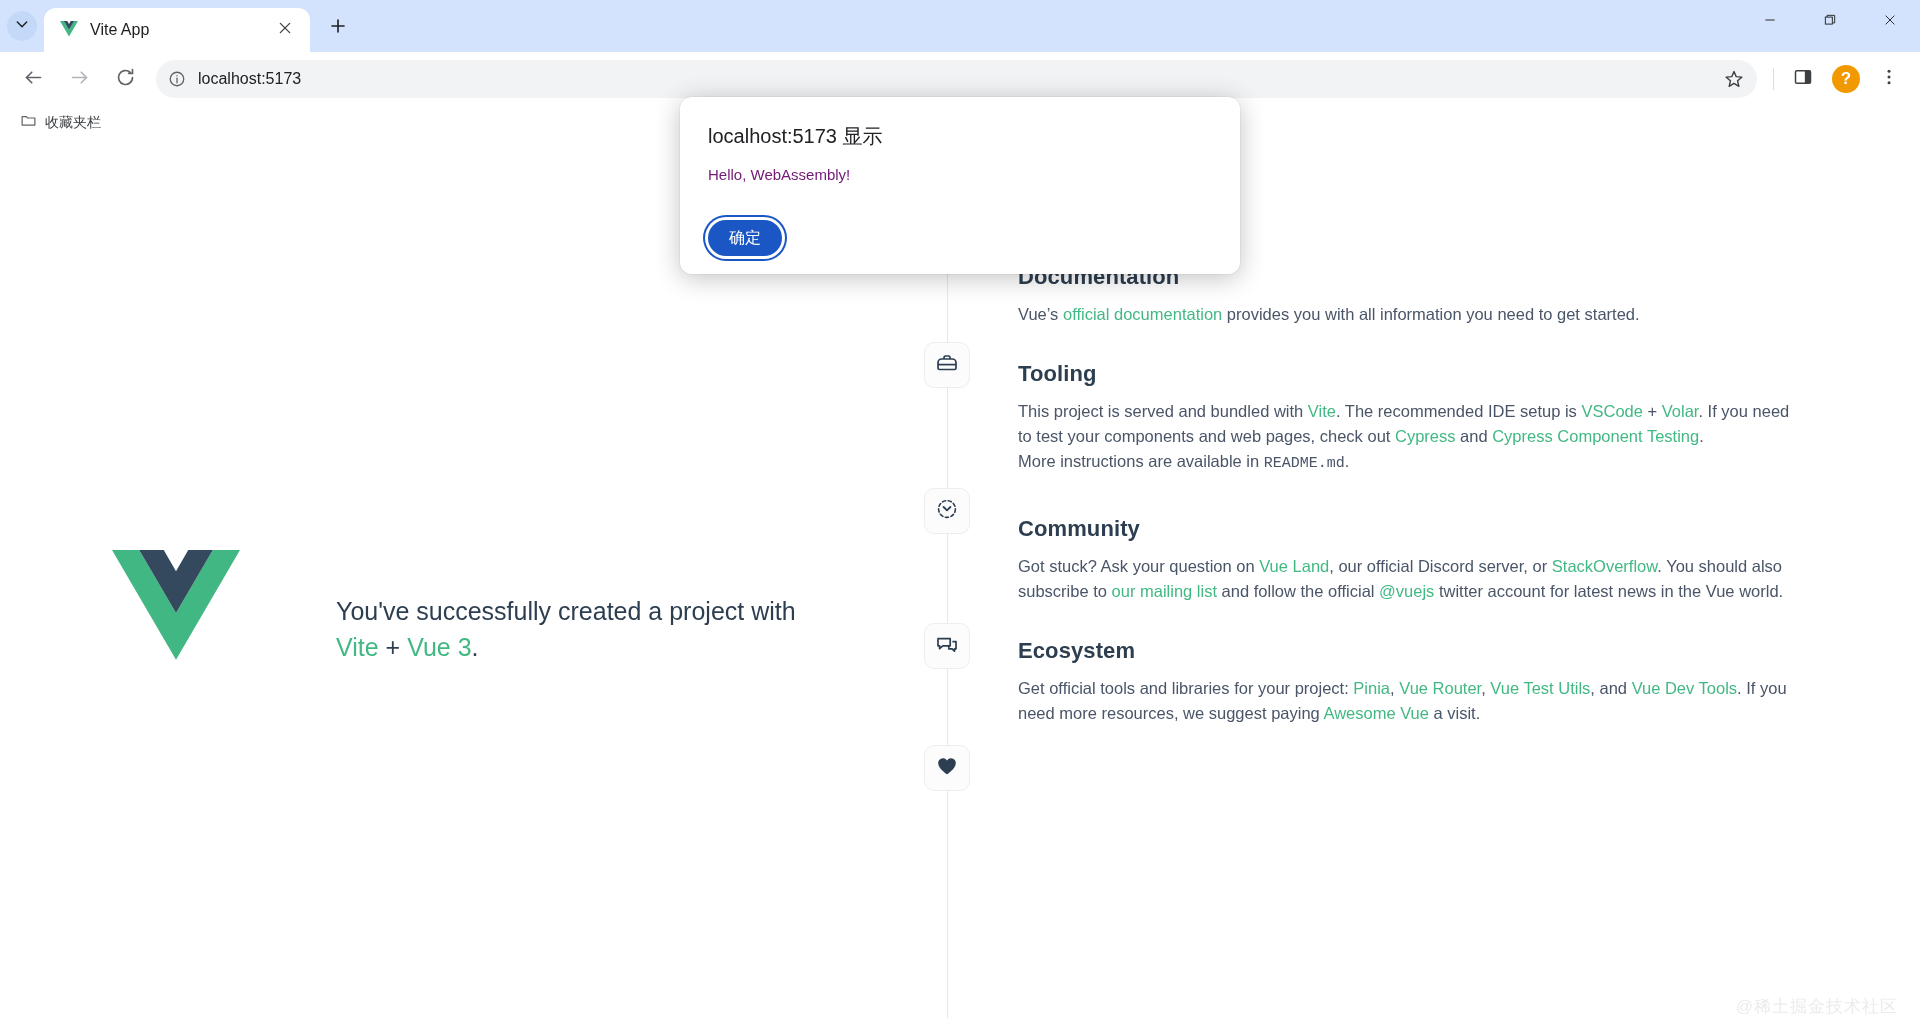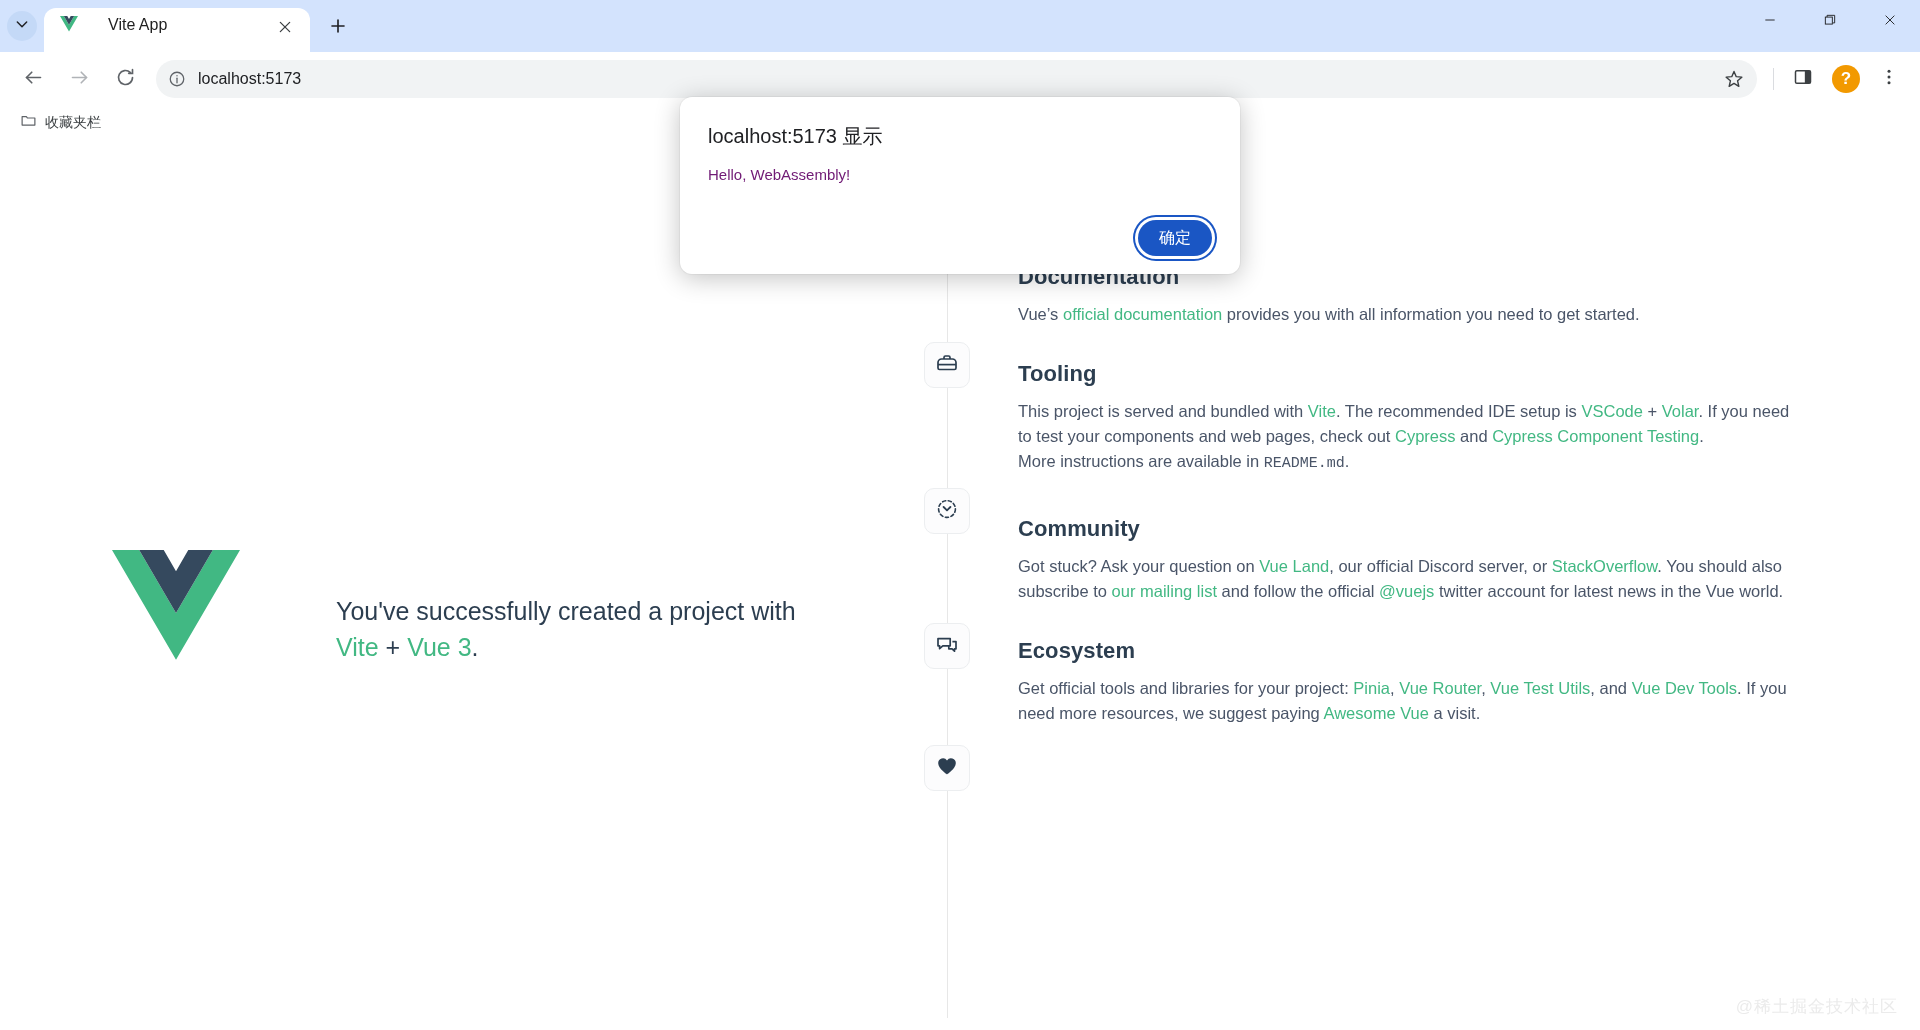--- a/index.html
+++ b/index.html
@@ -28,24 +28,23 @@
     width: 30px; height: 30px; border-radius: 50%;
     display: flex; align-items: center; justify-content: center;
     background: #c4d9f7;
   }
   .chev-btn svg { width: 16px; height: 16px; }
 
   .tab {
     width: 266px; height: 44px;
     background: #ffffff;
     border-radius: 12px 12px 0 0;
-    display: flex; align-items: flex-start;
-    padding: 8px 12px 0 16px;
+    display: flex; align-items: center;
+    padding: 0 12px 0 16px;
     position: relative;
-    gap: 18px;
   }
   .tab-favicon { width: 18px; height: 18px; flex: 0 0 18px; margin-right: 12px; }
   .tab-title {
     flex: 1 1 auto;
     font-size: 16px; color: #1f1f1f;
     white-space: nowrap; overflow: hidden; text-overflow: ellipsis;
   }
   .tab-close {
     width: 26px; height: 26px; border-radius: 50%;
     display: flex; align-items: center; justify-content: center;
@@ -257,21 +256,21 @@
     color: #202124;
     font-weight: 400;
     margin-bottom: 16px;
   }
   .dialog-body {
     font-size: 15px;
     color: #701a75;
     min-height: 44px;
   }
   .dialog-actions {
-    display: flex; justify-content: flex-end;
+    display: flex; 
     padding-top: 10px;
   }
   .ok-btn {
     min-width: 74px; height: 36px;
     background: #1a56c4;
     color: #ffffff;
     border: none;
     border-radius: 18px;
     font-size: 16px;
     font-family: "Liberation Sans", sans-serif;

